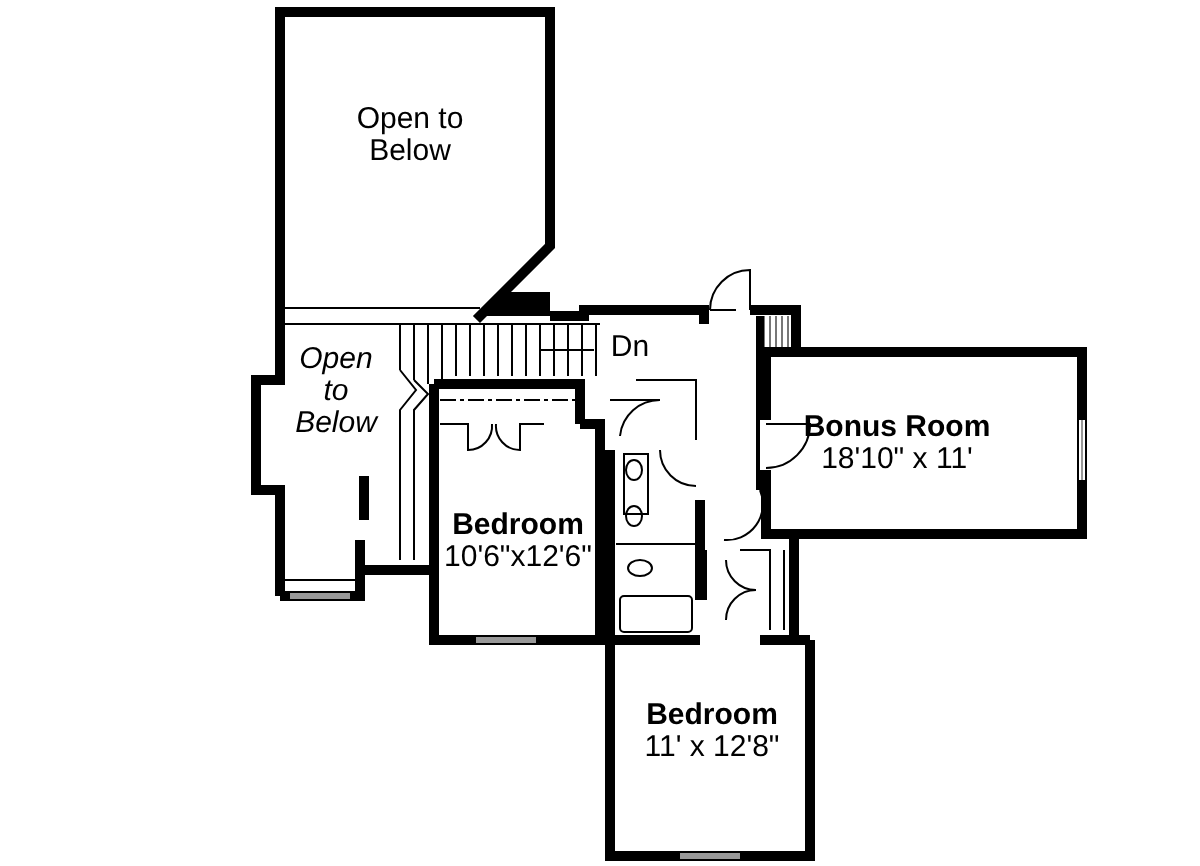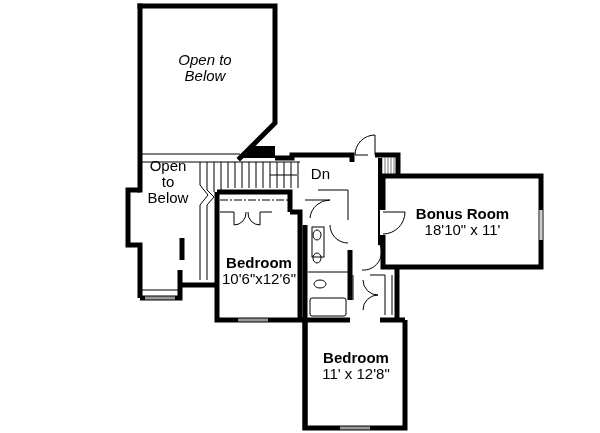--- a/index.html
+++ b/index.html
@@ -115,39 +115,39 @@
   <path d="M397 267 L397 320" stroke="#000" stroke-width="5" fill="none"></path>
 
   <g stroke="#000" stroke-width="5" fill="none">
     <path d="M305 320 L305 428 L405 428 L405 320"></path>
     <path d="M305 320 L350 320"></path>
     <path d="M380 320 L405 320"></path>
   </g>
   <line x1="340" y1="428" x2="370" y2="428" stroke="#999" stroke-width="3"></line>
 </svg>
 
-<div class="lbl reg" style="left:160px; top:52px; width:90px;font-style:italic;">
+<div class="lbl reg" style="left:160px; top:52px; width:90px;">
   <div>Open to</div>
   <div>Below</div>
 </div>
 
-<div class="lbl reg" style="left:138px; top:158px; width:60px;">
+<div class="lbl reg" style="left:138px; top:172px; width:60px;font-style:italic;">
   <div>Open</div>
   <div>to</div>
   <div>Below</div>
 </div>
 
-<div class="lbl reg" style="left:300px; top:166px; width:30px;text-align:right;">Dn</div>
+<div class="lbl reg" style="left:300px; top:166px; width:30px;">Dn</div>
 
 <div class="lbl" style="left:218px; top:255px; width:82px;">
   <div class="bold">Bedroom</div>
   <div class="reg">10'6"x12'6"</div>
 </div>
 
-<div class="lbl" style="left:400px; top:206px; width:125px;">
+<div class="lbl" style="left:386px; top:206px; width:125px;">
   <div class="bold">Bonus Room</div>
   <div class="reg">18'10" x 11'</div>
 </div>
 
 <div class="lbl" style="left:310px; top:350px; width:92px;">
   <div class="bold">Bedroom</div>
   <div class="reg">11' x 12'8"</div>
 </div>
 
 </body></html>

